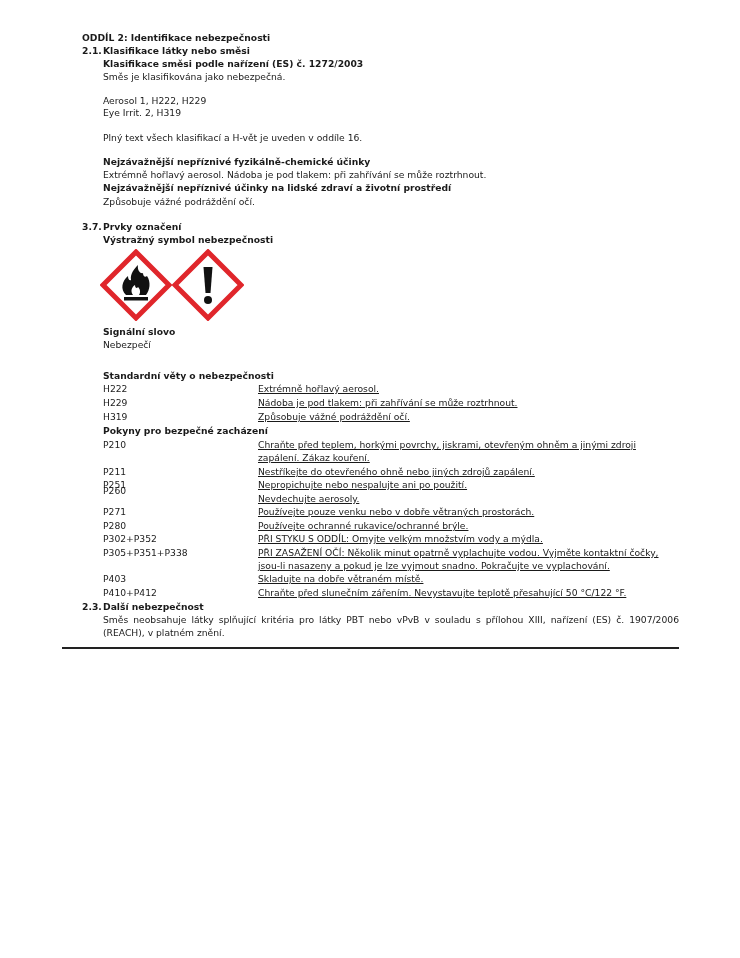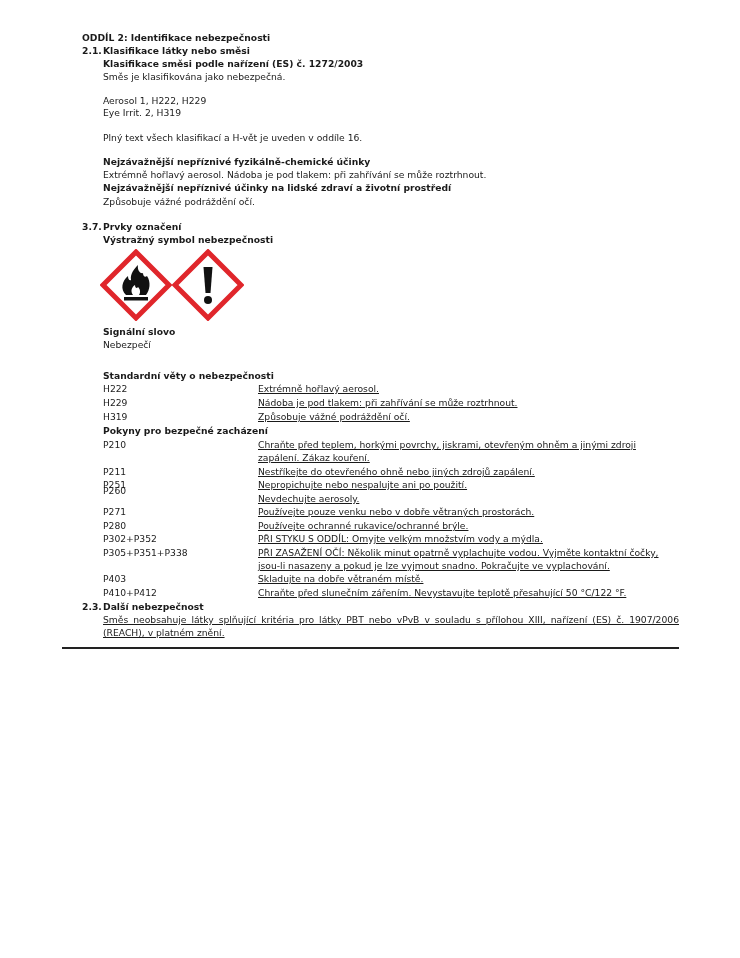--- a/index.html
+++ b/index.html
@@ -4,21 +4,21 @@
 <style>
   html, body { margin: 0; padding: 0; background: #ffffff; }
   body { width: 740px; height: 958px; position: relative; overflow: hidden;
          font-family: "DejaVu Sans", "Liberation Sans", sans-serif; color: #1a1a1a; }
   .ln { position: absolute; font-size: 9.2px; line-height: 13px; white-space: nowrap; }
   .b { font-weight: bold; }
   .num { left: 66px; margin-left: 16px; }
   .ind { left: 103px; }
   .code { left: 103px; }
   .desc { left: 258px; white-space: normal; width: 420px; line-height: 13px; text-decoration: underline; }
-  .body2 { left: 103px; width: 576px; white-space: normal; text-align: justify; line-height: 13px; text-decoration: underline; }
+  .body2 { left: 103px; width: 576px; white-space: normal; text-align: justify; line-height: 13px; }
   .rule { position: absolute; left: 62px; top: 647px; width: 617px; height: 2px; background: #222; }
   .picto { position: absolute; top: 249px; width: 72px; height: 72px; }
 </style>
 </head>
 <body>
 
 <div class="ln b num" style="top:31px">ODDÍL 2: Identifikace nebezpečnosti</div>
 
 <div class="ln b num" style="top:44px">2.1.</div>
 <div class="ln b ind" style="top:44px">Klasifikace látky nebo směsi</div>

